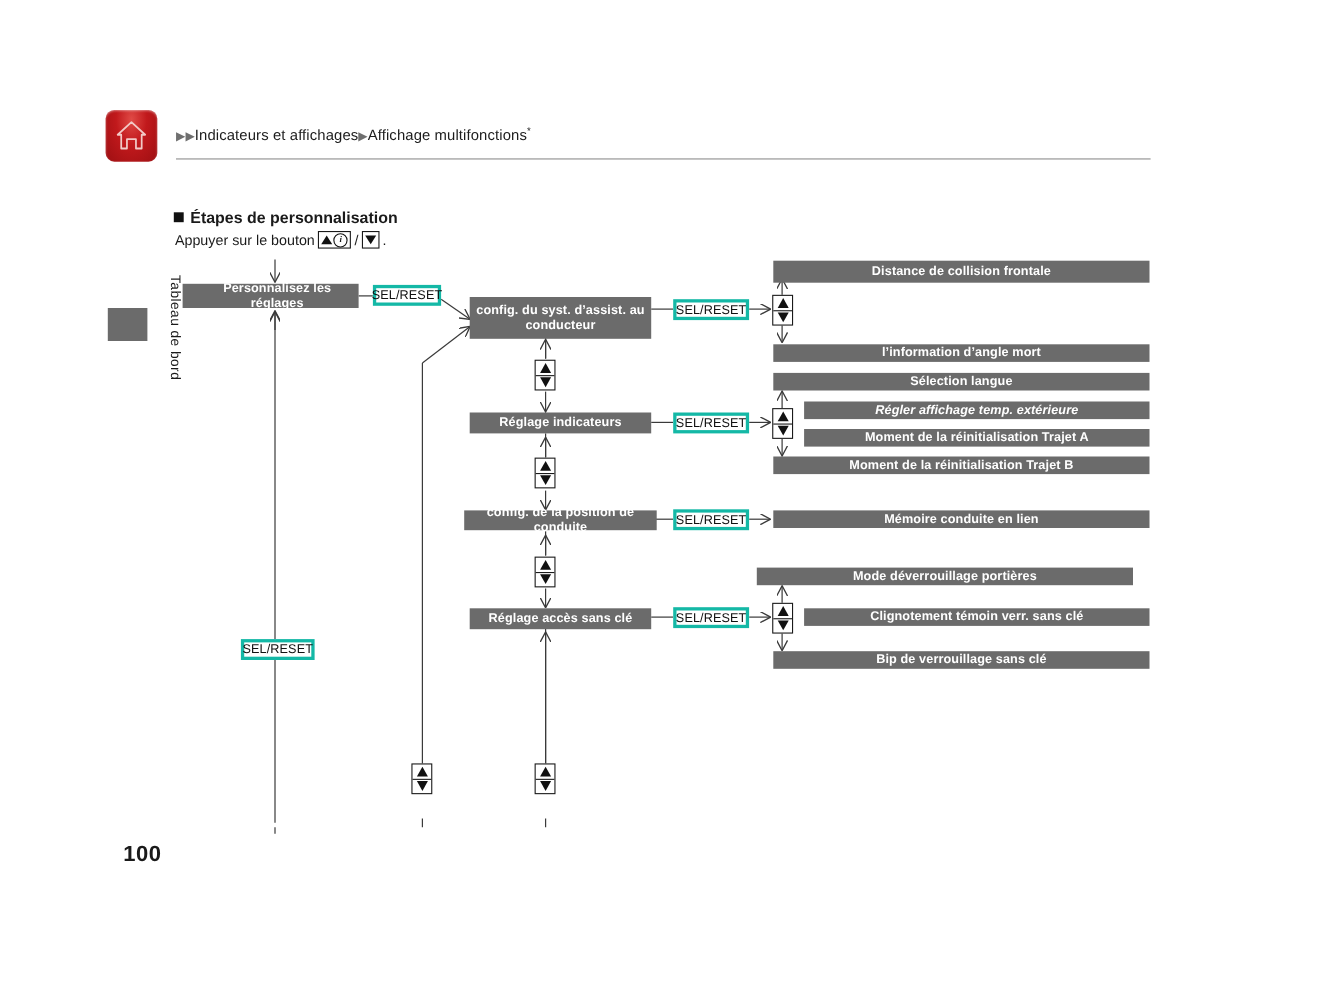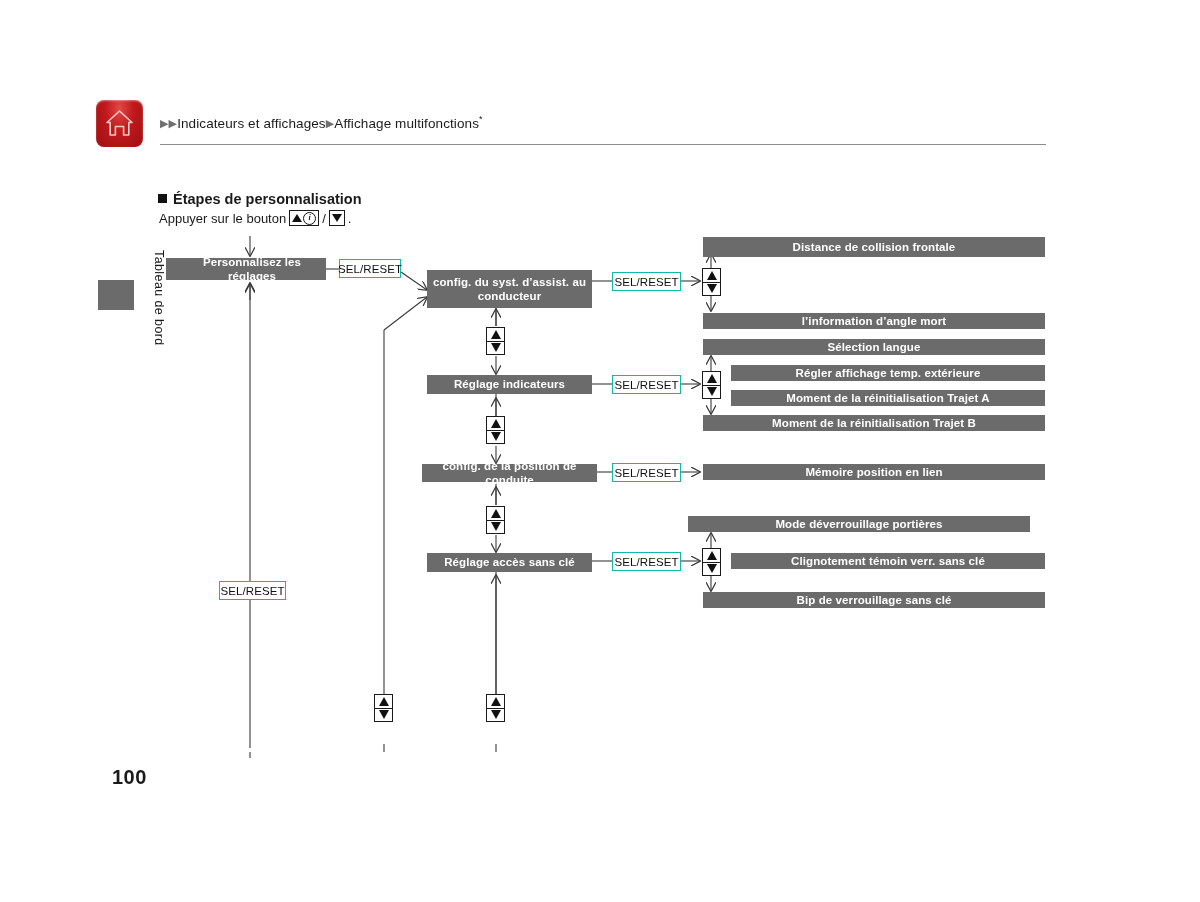--- a/index.html
+++ b/index.html
@@ -162,21 +162,21 @@
     justify-content: center;
     text-align: center;
     line-height: 1.25;
     box-sizing: border-box;
     padding: 0 4px;
     letter-spacing: 0.1px;
   }
   .selbox {
     position: absolute;
     background: #ffffff;
-    border: 1px solid #14b8a6;
+    border: 3px solid #14b8a6;
     color: #111;
     font-size: 11.5px;
     display: flex;
     align-items: center;
     justify-content: center;
     box-sizing: border-box;
     letter-spacing: 0.1px;
   }
 
   
@@ -320,25 +320,25 @@
 
 <div class="selbox" style="left:612px; top:272px; width:69px; height:19px;">SEL/RESET</div>
 <div class="selbox" style="left:612px; top:375px; width:69px; height:19px;">SEL/RESET</div>
 <div class="selbox" style="left:612px; top:463px; width:69px; height:19px;">SEL/RESET</div>
 <div class="selbox" style="left:612px; top:552px; width:69px; height:19px;">SEL/RESET</div>
 
 <div class="gbox" style="left:703px; top:237px; width:342px; height:20px;">Distance de collision frontale</div>
 <div class="gbox" style="left:703px; top:313px; width:342px; height:16px;">l’information d’angle mort</div>
 
 <div class="gbox" style="left:703px; top:339px; width:342px; height:16px;">Sélection langue</div>
-<div class="gbox" style="left:731px; top:365px; width:314px; height:16px;">Régler affichage temp. extérieure</div>
+<div class="gbox" style="left:731px; top:365px; width:314px; height:16px;font-style:italic;">Régler affichage temp. extérieure</div>
 <div class="gbox" style="left:731px; top:390px; width:314px; height:16px;">Moment de la réinitialisation Trajet A</div>
 <div class="gbox" style="left:703px; top:415px; width:342px; height:16px;">Moment de la réinitialisation Trajet B</div>
 
-<div class="gbox" style="left:703px; top:464px; width:342px; height:16px;">Mémoire position en lien</div>
+<div class="gbox" style="left:703px; top:464px; width:342px; height:16px;">Mémoire conduite en lien</div>
 
 <div class="gbox" style="left:688px; top:516px; width:342px; height:16px;">Mode déverrouillage portières</div>
 <div class="gbox" style="left:731px; top:553px; width:314px; height:16px;">Clignotement témoin verr. sans clé</div>
 <div class="gbox" style="left:703px; top:592px; width:342px; height:16px;">Bip de verrouillage sans clé</div>
 
 <div class="stepper" style="left:486px; top:327px;">
   <div class="half top">
       <span class="up"></span>
     </div>
   <div class="half">

